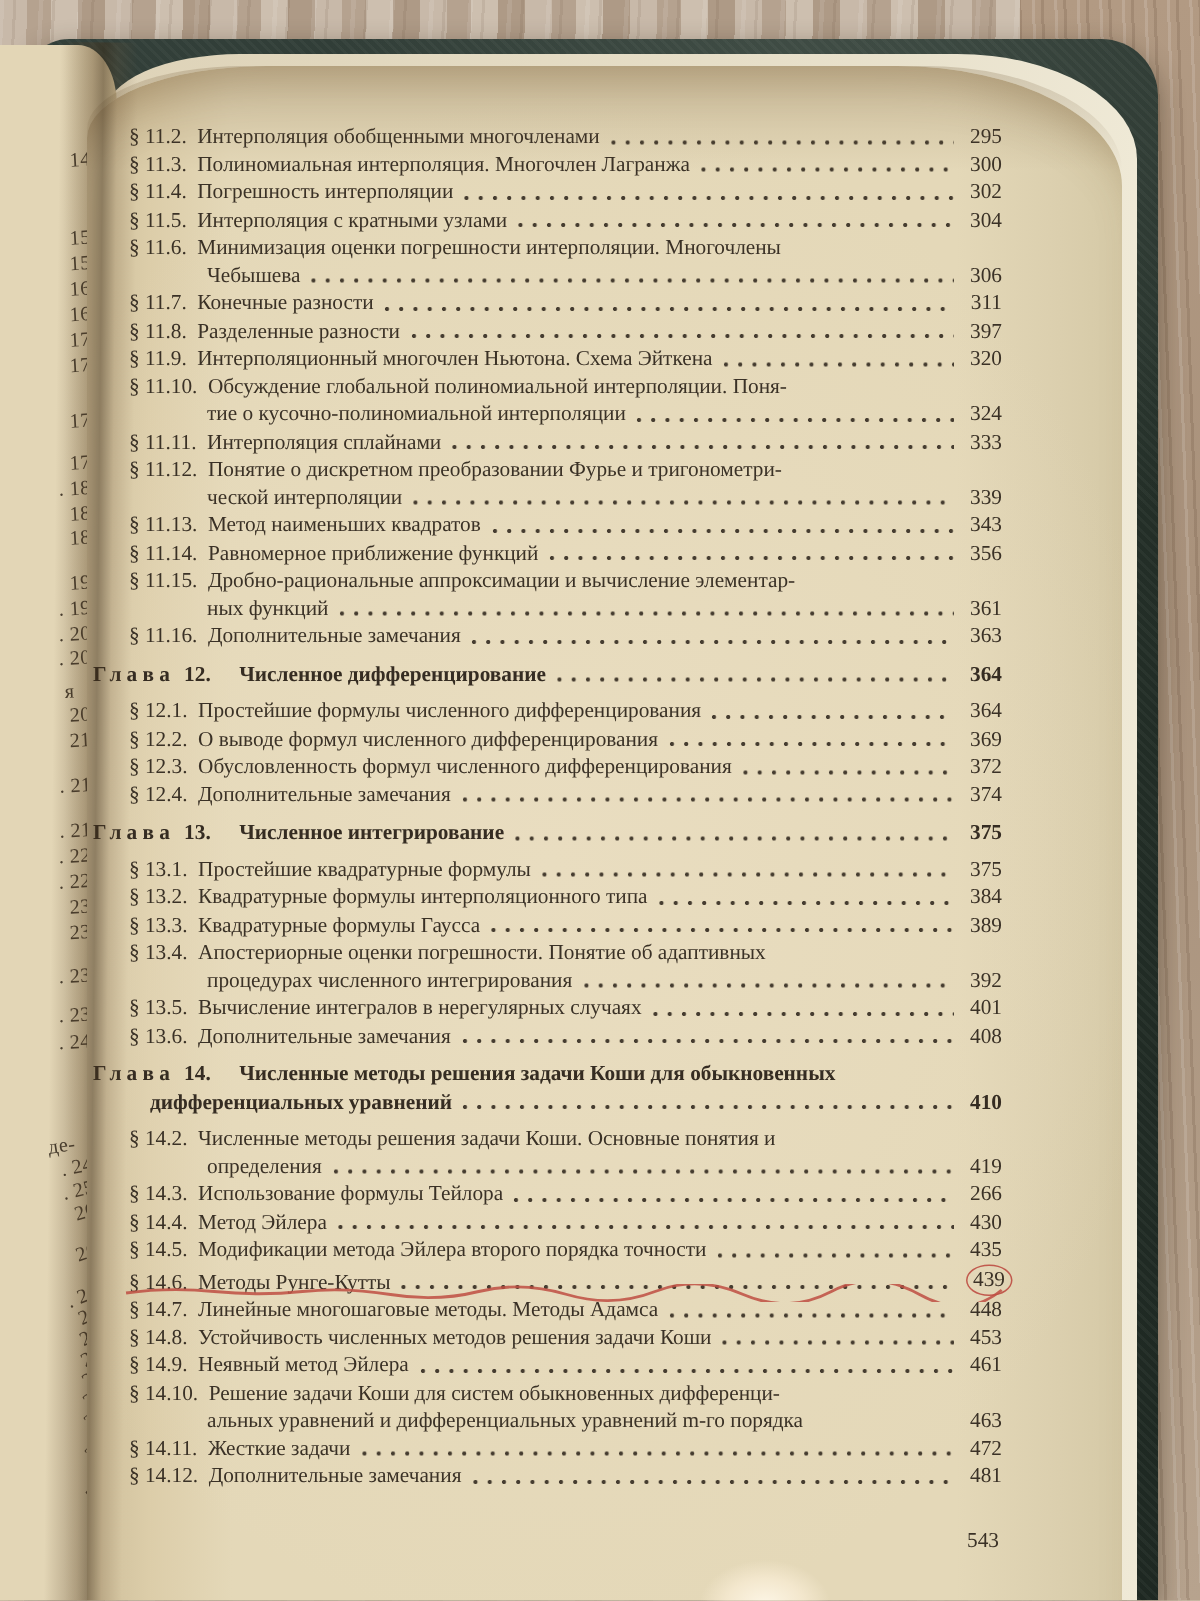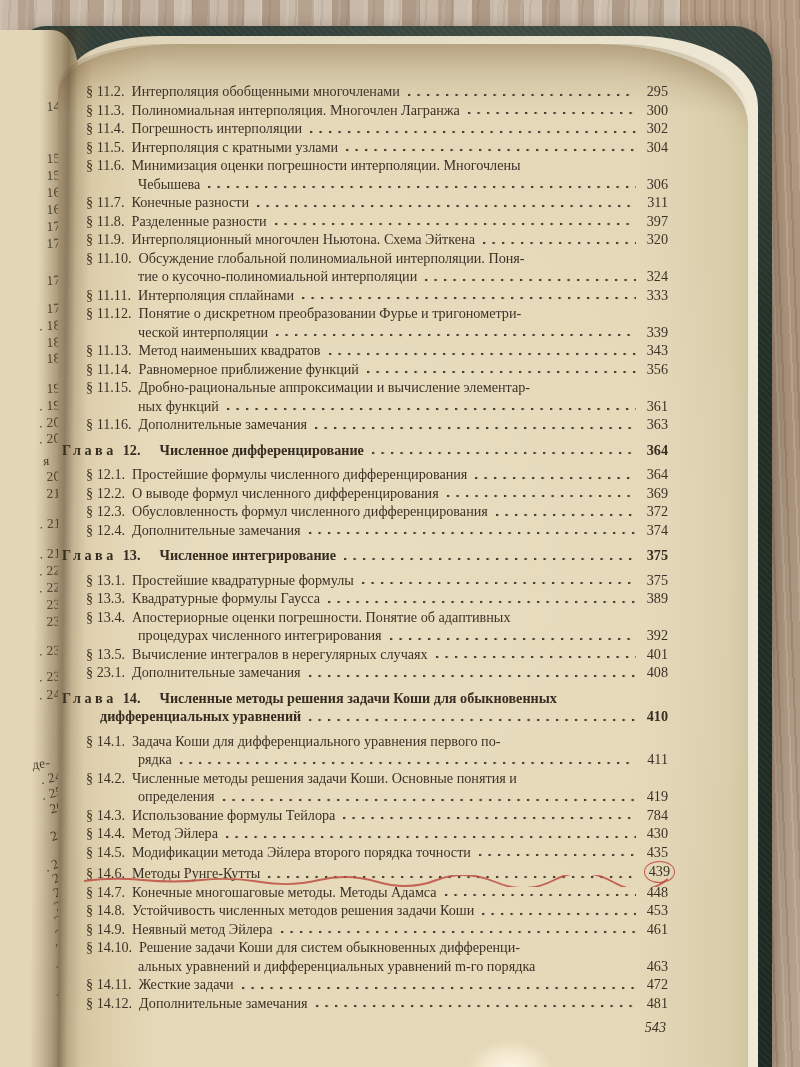--- a/index.html
+++ b/index.html
@@ -91,21 +91,21 @@
   .pg{flex:0 0 auto;margin-left:3px;min-width:26px;text-align:right;}
   .cont{padding-left:52px;}
   .chapter .cont{padding-left:14px;}
   .entry.marked{position:relative;}
   .wave{position:absolute;left:-4px;bottom:-4px;width:101%;height:12px;pointer-events:none;}
   .pg.circled{
     border:1.7px solid rgba(190,77,66,.9);border-radius:50%;
     padding:0 4px 1px 4px;margin-right:-7px;margin-left:6px;min-width:0;font-family:Liberation Serif, serif;
   }
   .footer-num{
-    position:absolute;right:82px;top:975px;font-size:14.2px;color:#3a3126;font-style:italic;
+    position:absolute;right:82px;top:975px;font-size:14.2px;color:#3a3126;
   }
   
   .gutter{
     position:absolute;left:40px;top:28px;width:52px;height:1039px;
     transform:rotate(.6deg);transform-origin:top left;
     background:linear-gradient(90deg, rgba(0,0,0,0), rgba(84,62,36,.34) 42%, rgba(62,45,24,.46) 56%, rgba(110,85,55,.20) 74%, rgba(0,0,0,0));
     pointer-events:none;
   }
   .page-top-shade{
     position:absolute;left:58px;top:44px;width:690px;height:70px;
@@ -362,20 +362,28 @@
         <div class="entry">
           <div class="line line1">
             <span class="num">§ 13.1.</span>
             <span class="txt">Простейшие квадратурные формулы</span>
             <span class="leader"></span>
             <span class="pg">375</span>
           </div>
         </div>
         <div class="entry">
           <div class="line line1">
+            <span class="num">§ 13.2.</span>
+            <span class="txt">Квадратурные формулы интерполяционного типа</span>
+            <span class="leader"></span>
+            <span class="pg">384</span>
+          </div>
+        </div>
+        <div class="entry">
+          <div class="line line1">
             <span class="num">§ 13.3.</span>
             <span class="txt">Квадратурные формулы Гаусса</span>
             <span class="leader"></span>
             <span class="pg">389</span>
           </div>
         </div>
         <div class="entry">
           <div class="line line1">
             <span class="num">§ 13.4.</span>
             <span class="txt">Апостериорные оценки погрешности. Понятие об адаптивных</span>
@@ -389,66 +397,55 @@
         <div class="entry">
           <div class="line line1">
             <span class="num">§ 13.5.</span>
             <span class="txt">Вычисление интегралов в нерегулярных случаях</span>
             <span class="leader"></span>
             <span class="pg">401</span>
           </div>
         </div>
         <div class="entry">
           <div class="line line1">
-            <span class="num">§ 23.1.</span>
+            <span class="num">§ 13.6.</span>
             <span class="txt">Дополнительные замечания</span>
             <span class="leader"></span>
             <span class="pg">408</span>
           </div>
         </div>
         <div class="entry chapter">
           <div class="line line1">
             <span class="chap-word">Глава</span>
             <span class="chap-num">14.</span>
             <span class="txt">Численные методы решения задачи Коши для обыкновенных</span>
           </div>
           <div class="line cont">
             <span class="txt">дифференциальных уравнений</span>
             <span class="leader"></span>
             <span class="pg">410</span>
           </div>
         </div>
         <div class="entry">
           <div class="line line1">
-            <span class="num">§ 14.1.</span>
-            <span class="txt">Задача Коши для дифференциального уравнения первого по-</span>
-          </div>
-          <div class="line cont">
-            <span class="txt">рядка</span>
-            <span class="leader"></span>
-            <span class="pg">411</span>
-          </div>
-        </div>
-        <div class="entry">
-          <div class="line line1">
             <span class="num">§ 14.2.</span>
             <span class="txt">Численные методы решения задачи Коши. Основные понятия и</span>
           </div>
           <div class="line cont">
             <span class="txt">определения</span>
             <span class="leader"></span>
             <span class="pg">419</span>
           </div>
         </div>
         <div class="entry">
           <div class="line line1">
             <span class="num">§ 14.3.</span>
             <span class="txt">Использование формулы Тейлора</span>
             <span class="leader"></span>
-            <span class="pg">784</span>
+            <span class="pg">266</span>
           </div>
         </div>
         <div class="entry">
           <div class="line line1">
             <span class="num">§ 14.4.</span>
             <span class="txt">Метод Эйлера</span>
             <span class="leader"></span>
             <span class="pg">430</span>
           </div>
         </div>
@@ -467,21 +464,21 @@
             <span class="leader"></span>
             <span class="pg circled">439</span>
           </div>
           <svg class="wave" viewBox="0 0 580 12" preserveAspectRatio="none">
             <path d="M2 6 Q 30 2 60 5 T 118 5 T 176 7 T 234 5 T 292 7 T 350 5 T 408 7 T 466 5 T 524 7 T 578 4" fill="none" stroke="#be4d42" stroke-width="1.9" opacity=".85"></path>
           </svg>
         </div>
         <div class="entry">
           <div class="line line1">
             <span class="num">§ 14.7.</span>
-            <span class="txt">Конечные многошаговые методы. Методы Адамса</span>
+            <span class="txt">Линейные многошаговые методы. Методы Адамса</span>
             <span class="leader"></span>
             <span class="pg">448</span>
           </div>
         </div>
         <div class="entry">
           <div class="line line1">
             <span class="num">§ 14.8.</span>
             <span class="txt">Устойчивость численных методов решения задачи Коши</span>
             <span class="leader"></span>
             <span class="pg">453</span>

